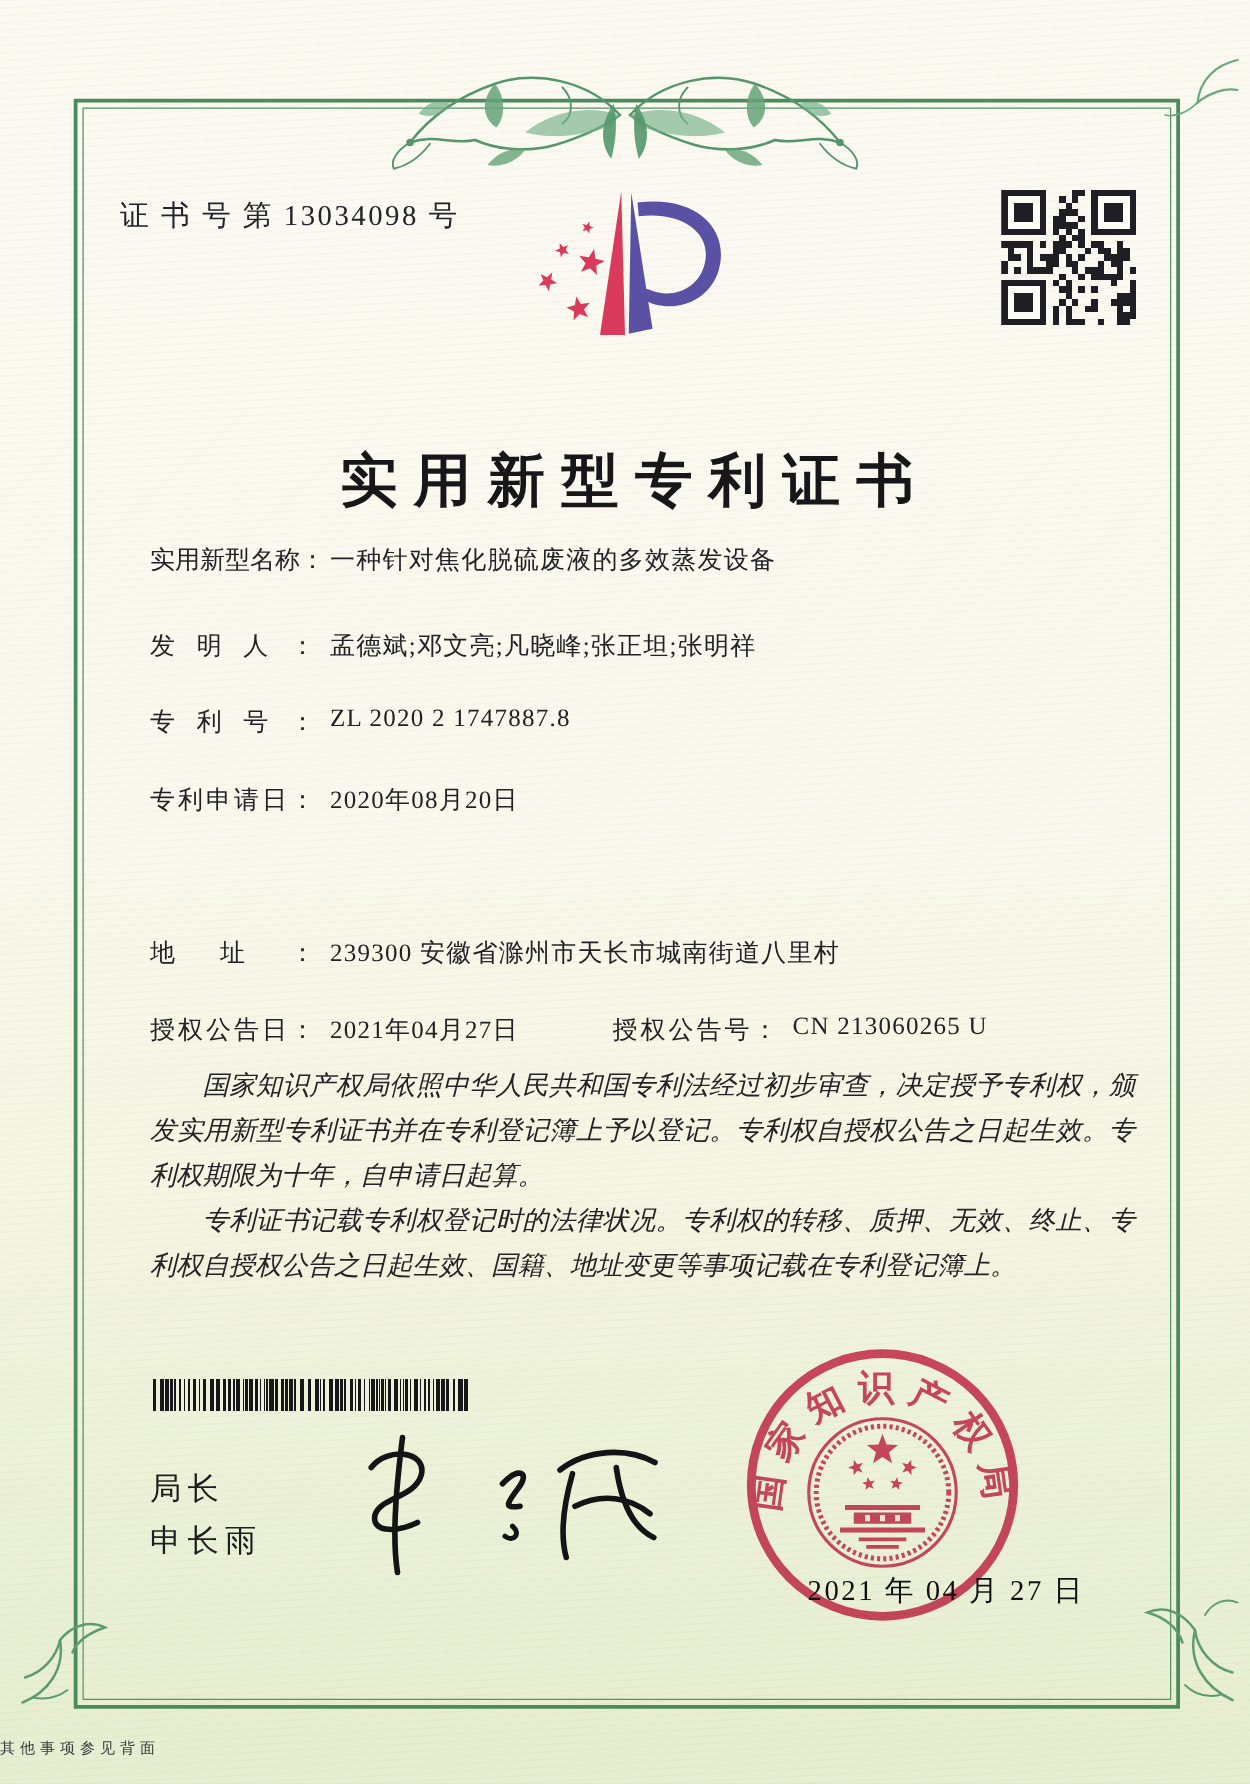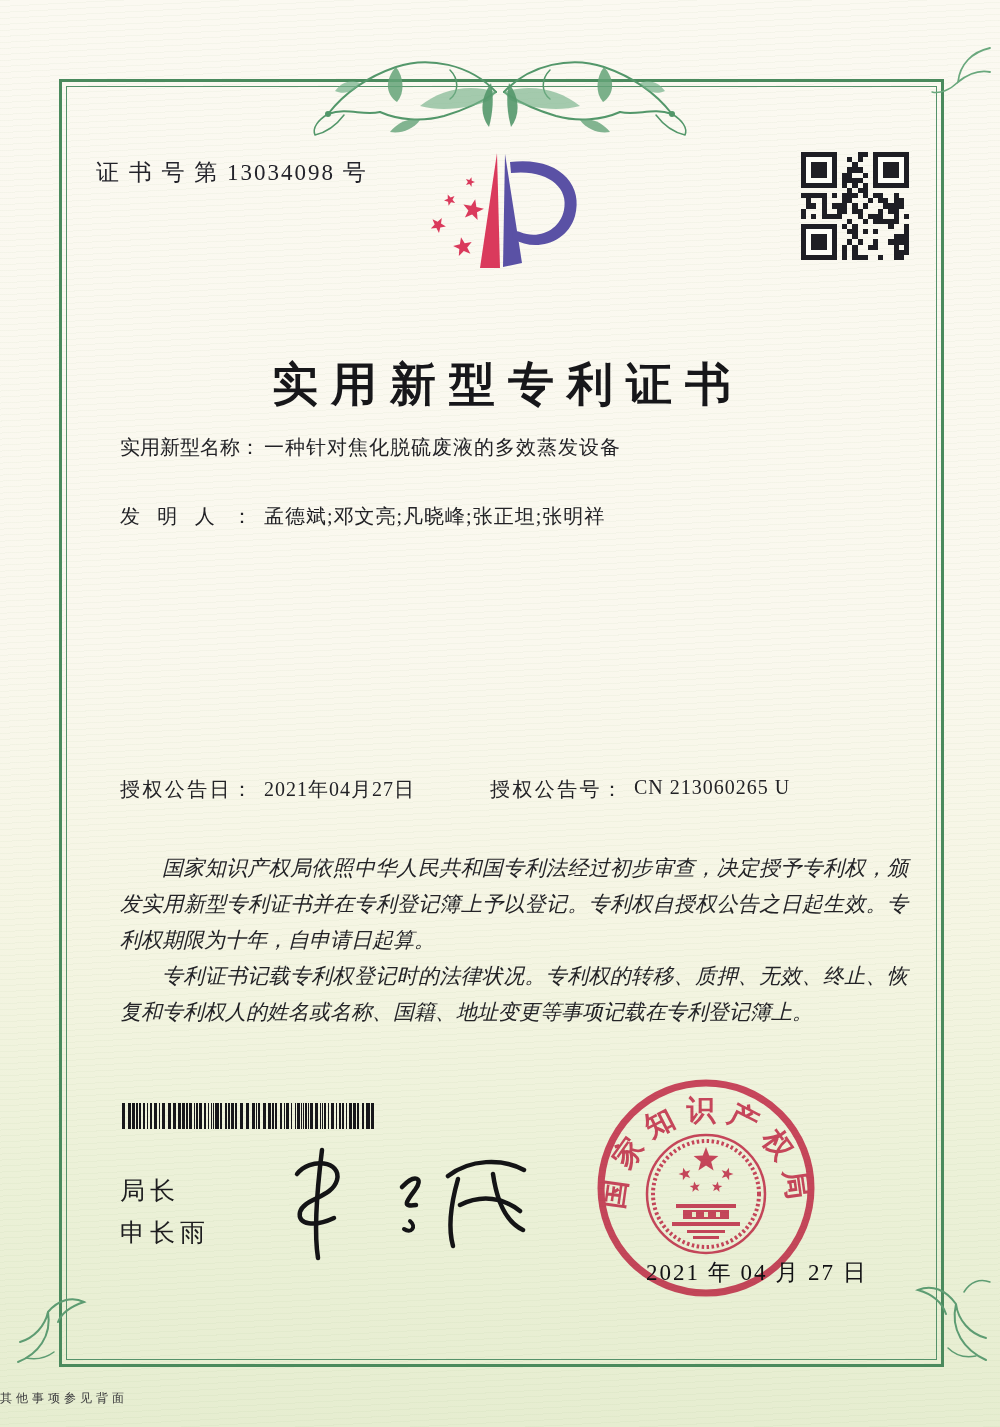--- a/index.html
+++ b/index.html
@@ -16,21 +16,21 @@
   .frame-outer{position:absolute;left:59px;top:79px;width:879px;height:1282px;border:3px solid #4a8a5d;}
   .frame-inner{position:absolute;inset:4px;border:1px solid #55926a;}
   .cert-no{position:absolute;left:96px;top:157px;font-size:23px;letter-spacing:2px;color:#23232a;}
   .logo{position:absolute;left:400px;top:140px;width:220px;height:150px;}
   .qr{position:absolute;left:801px;top:152px;width:108px;height:108px;}
   .title{position:absolute;left:0;top:306px;width:100%;text-align:center;
          font-size:46px;font-weight:600;letter-spacing:13px;color:#17171a;margin-top:48px;}
   .field-row{position:absolute;left:120px;font-size:20px;white-space:nowrap;color:#222226;}
   .flabel{display:inline-block;width:132px;text-align:justify;text-align-last:justify;vertical-align:top;}
   .fvalue{margin-left:12px;letter-spacing:1px;}
-  .r1{top:434px}.r2{top:503px}.r3{top:564px}.r4{top:626px}.r5{top:687px}.r6{top:749px}.r7{top:776px}
+  .r1{top:434px}.r2{top:503px}.r3{top:564px}.r4{top:626px}.r5{top:687px}.r6{top:749px}.r7{top:810px}
   .grant2{position:absolute;left:370px;top:0;}
   .body-text{position:absolute;left:120px;top:850px;width:788px;font-size:21px;line-height:36px;
              text-align:justify;color:#232327;}
   .body-text p{margin:0;text-indent:2em;font-style:italic;}
   .barcode{position:absolute;left:120px;top:1103px;width:262px;height:26px;}
   .sig-title{position:absolute;left:120px;top:1174px;font-size:25px;letter-spacing:5px;}
   .sig-name{position:absolute;left:120px;top:1216px;font-size:25px;letter-spacing:5px;}
   .signature{position:absolute;left:252px;top:1132px;width:300px;height:135px;}
   .seal{position:absolute;left:591px;top:1076px;width:234px;height:234px;mix-blend-mode:multiply;opacity:.93;}
   .seal-date{position:absolute;left:646px;top:1257px;font-size:23px;letter-spacing:2px;color:#111114;z-index:3;}
@@ -241,30 +241,39 @@
     </svg>
 
   <div class="title">实用新型专利证书</div>
 
   <div class="field-row r2">
     <span class="flabel">发明人：</span><span class="fvalue">孟德斌;邓文亮;凡晓峰;张正坦;张明祥</span>
   </div>
   <div class="field-row r1">
     <span class="flabel">实用新型名称：</span><span class="fvalue">一种针对焦化脱硫废液的多效蒸发设备</span>
   </div>
+  <div class="field-row r3">
+    <span class="flabel">专利号：</span><span class="fvalue">ZL 2020 2 1747887.8</span>
+  </div>
+  <div class="field-row r4">
+    <span class="flabel">专利申请日：</span><span class="fvalue">2020年08月20日</span>
+  </div>
+  <div class="field-row r6">
+    <span class="flabel">地址：</span><span class="fvalue">239300 安徽省滁州市天长市城南街道八里村</span>
+  </div>
   <div class="field-row r7">
     <span class="flabel">授权公告日：</span><span class="fvalue">2021年04月27日</span>
     <span class="grant2">
       <span class="flabel">授权公告号：</span><span class="fvalue">CN 213060265 U</span>
     </span>
   </div>
 
   <div class="body-text">
     <p>国家知识产权局依照中华人民共和国专利法经过初步审查，决定授予专利权，颁发实用新型专利证书并在专利登记簿上予以登记。专利权自授权公告之日起生效。专利权期限为十年，自申请日起算。</p>
-    <p>专利证书记载专利权登记时的法律状况。专利权的转移、质押、无效、终止、恢复和专利权人的姓名或名称、国籍、地址变更等事项记载在专利登记簿上。</p>
+    <p>专利证书记载专利权登记时的法律状况。专利权的转移、质押、无效、终止、专利权自授权公告之日起生效、国籍、地址变更等事项记载在专利登记簿上。</p>
   </div>
 
   <svg id="barcode-svg" class="barcode" viewBox="0 0 262 26" style="shape-rendering:crispEdges">
       <g fill="#17171a">
         <rect x="2" y="0" width="3" height="26"></rect>
         <rect x="8" y="0" width="3" height="26"></rect>
         <rect x="12" y="0" width="3" height="26"></rect>
         <rect x="16" y="0" width="2" height="26"></rect>
         <rect x="19" y="0" width="2" height="26"></rect>
         <rect x="23" y="0" width="2" height="26"></rect>

